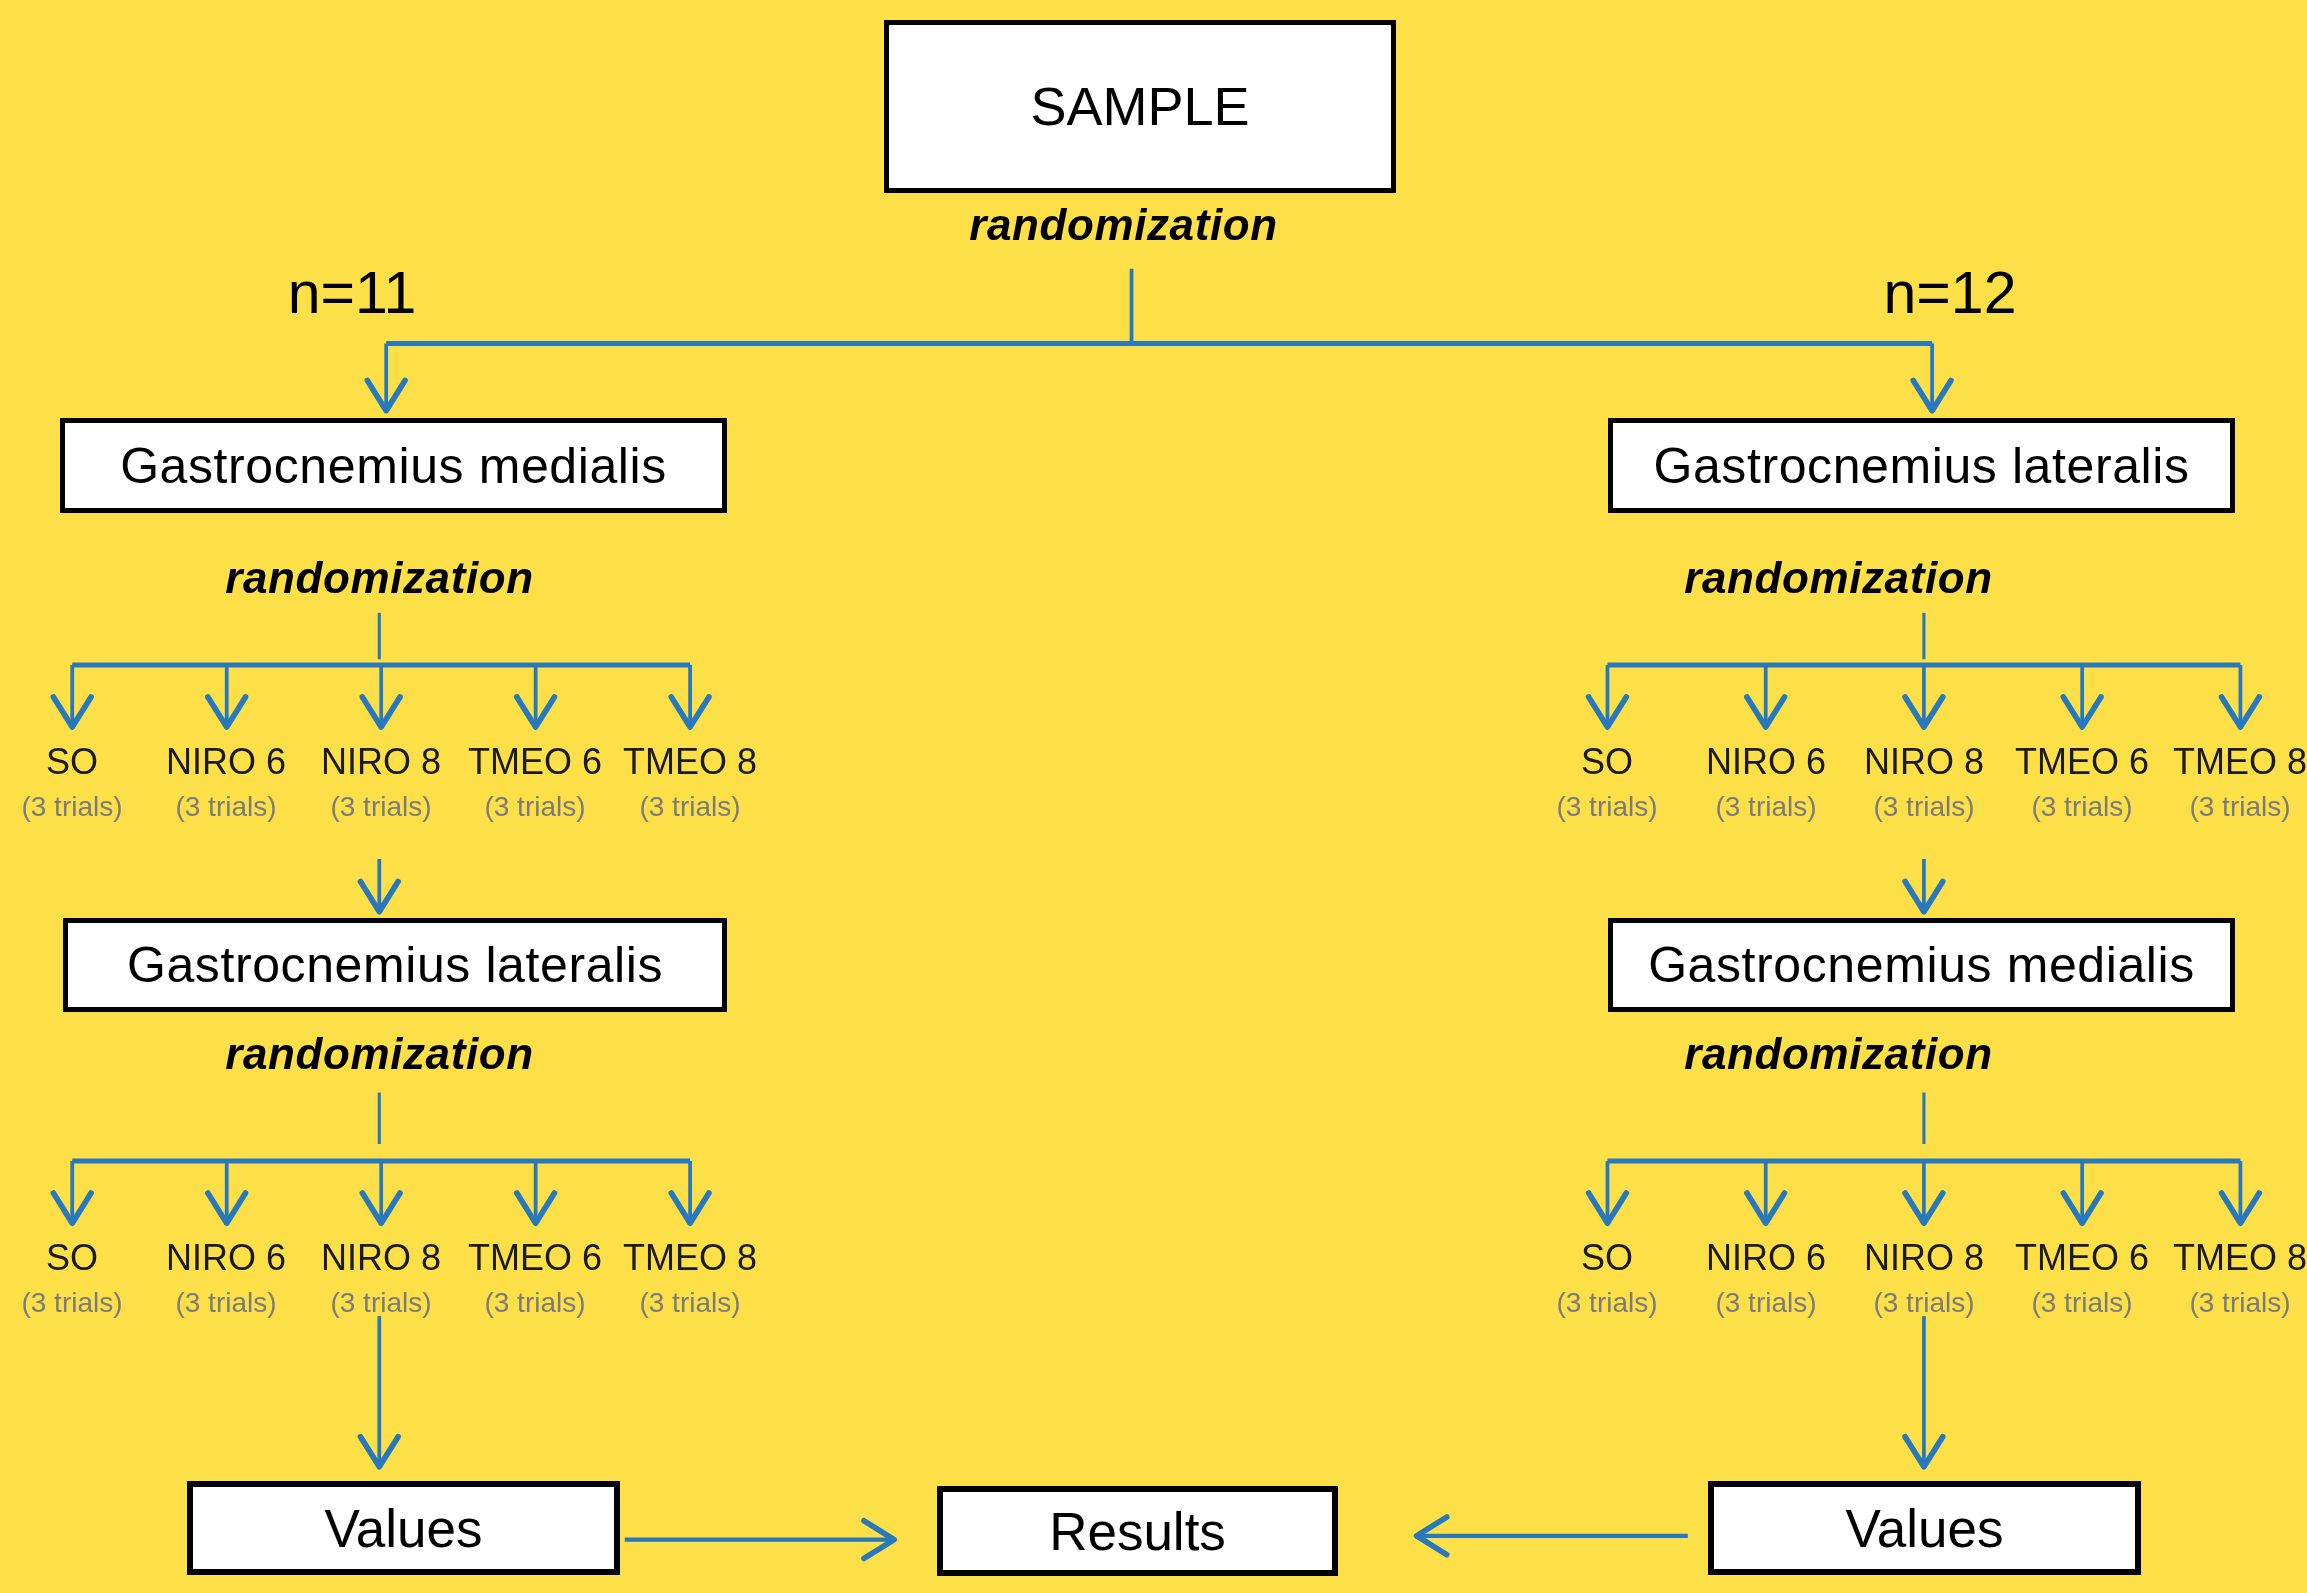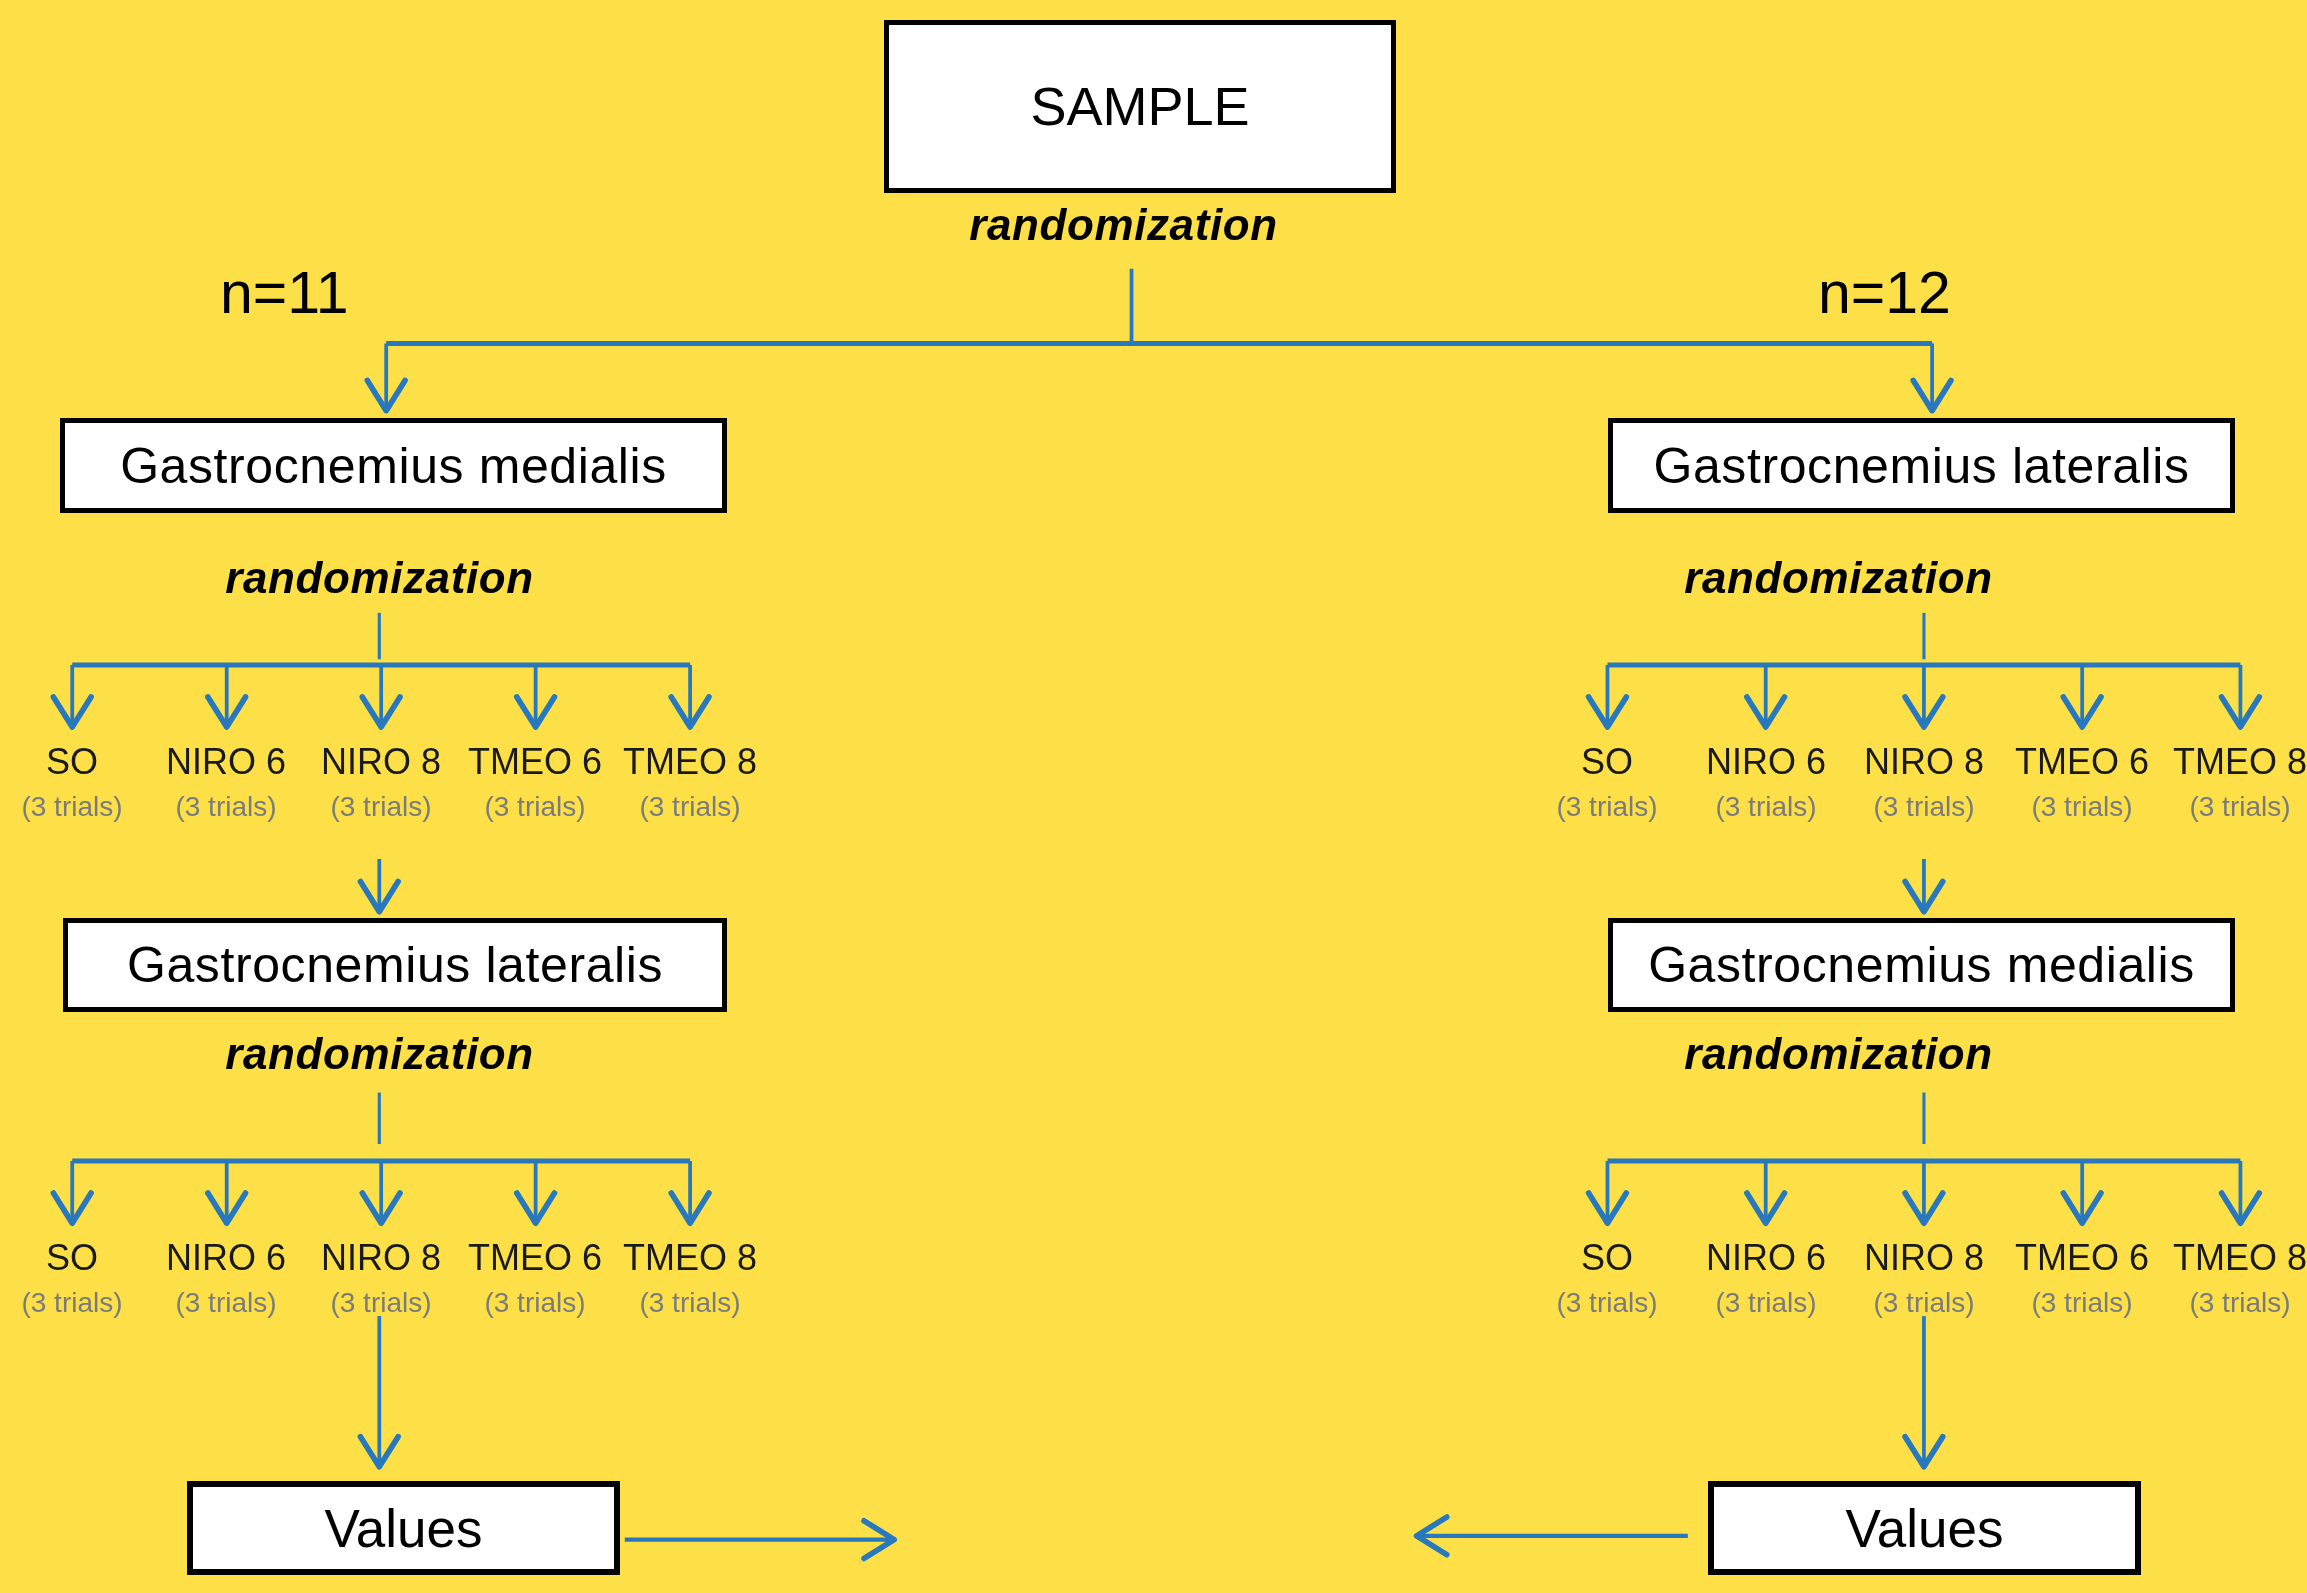--- a/index.html
+++ b/index.html
@@ -25,21 +25,21 @@
   .end-box{border-width:6.3px;font-size:53px;}
   #sample-box{font-size:54px;line-height:1.5;}
   .rand-label{
     position:absolute;
     width:565px;text-align:center;
     font-size:44px;font-weight:bold;font-style:italic;
     letter-spacing:0.6px;
   }
   .n-label{
     position:absolute;
-    width:264px;
+    width:264px;text-align:center;
     font-size:59px;
   }
   .branch-group{position:absolute;left:0;top:0;width:0;height:0;}
   .branch-label{
     position:absolute;
     width:188px;text-align:center;
     font-size:36px;color:#1a1a1a;
     white-space:nowrap;
   }
   .branch-trials{
@@ -180,18 +180,21 @@
       <div class="branch-trials" style="left: 1830px; top: 1287px;">(3 trials)</div>
       <div class="branch-label" style="left: 1988px; top: 1237px;">TMEO 6</div>
       <div class="branch-trials" style="left: 1988px; top: 1287px;">(3 trials)</div>
       <div class="branch-label" style="left: 2146px; top: 1237px;">TMEO 8</div>
       <div class="branch-trials" style="left: 2146px; top: 1287px;">(3 trials)</div>
     </div>
 
   <div class="box end-box" style="left:187px;top:1481px;width:433px;height:94px;">
     <span>Values</span>
   </div>
+  <div class="box end-box" style="left:937px;top:1486px;width:401px;height:90px;">
+    <span>Results</span>
+  </div>
   <div class="box end-box" style="left:1708px;top:1481px;width:433px;height:94px;">
     <span>Values</span>
   </div>
 
 </div>
 
 
 </body></html>

